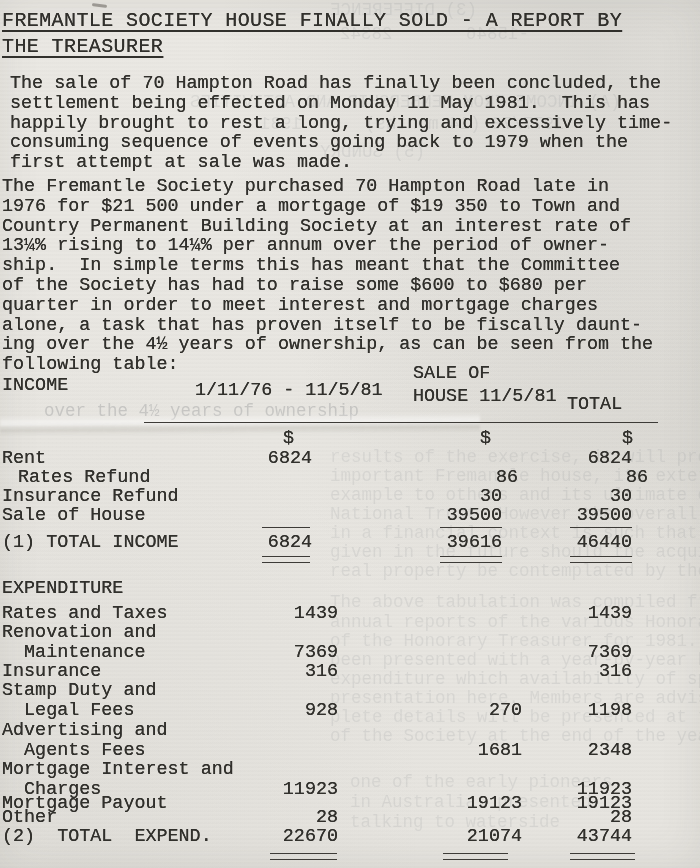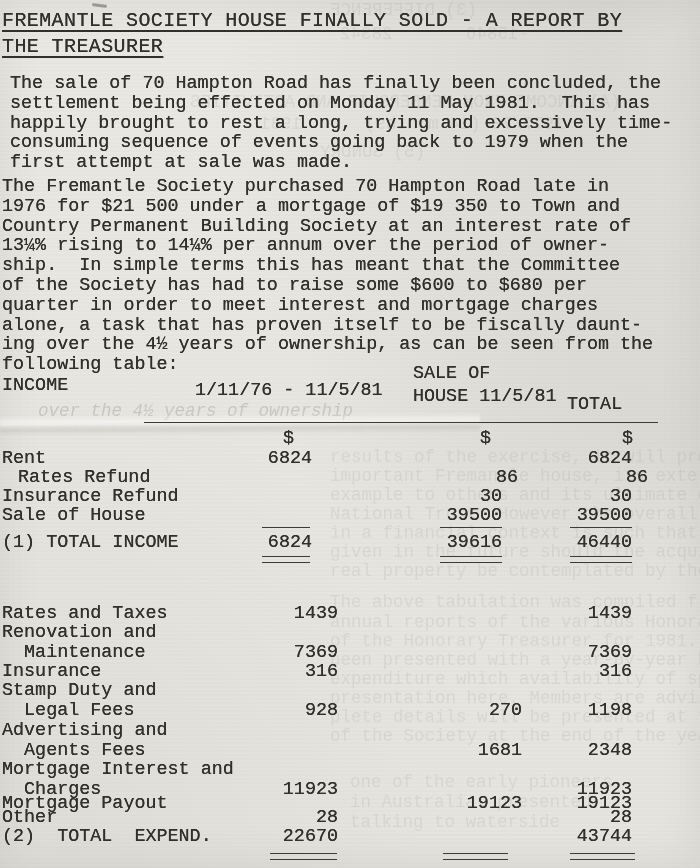--- a/index.html
+++ b/index.html
@@ -42,21 +42,21 @@
 <body>
 
 <div class="page">
 
   <div>
     <div class="ghost mir" style="top:0px;left:330px;">(3) DIFFERENCE</div>
     <div class="ghost mir" style="top:24px;left:340px;">-15846       28342</div>
     <div class="ghost mir" style="top:92px;left:190px;">(A) INCOME FROM MEMBERSHIP AND ACTIVITIES</div>
     <div class="ghost mir" style="top:114px;left:260px;">1977/78 (14 months)      1981</div>
     <div class="ghost mir" style="top:142px;left:320px;">(5) SUNDRY</div>
-    <div class="ghost dark" style="top:401px;left:38px;font-style:italic;">over the 4½ years of ownership</div>
+    <div class="ghost dark" style="top:401px;left:44px;">over the 4½ years of ownership</div>
     <div class="ghost" style="top:447px;left:330px;">results of the exercise, it will provide saving</div>
     <div class="ghost" style="top:466px;left:330px;">important Fremantle house, its external restor</div>
     <div class="ghost" style="top:485px;left:330px;">example to others and its ultimate classif</div>
     <div class="ghost" style="top:504px;left:330px;">National Trust. However the overall experien</div>
     <div class="ghost" style="top:523px;left:330px;">in a financial context is such that conside</div>
     <div class="ghost" style="top:542px;left:330px;">given in the future should the acquisition</div>
     <div class="ghost" style="top:561px;left:330px;">real property be contemplated by the membership.</div>
     <div class="ghost" style="top:592px;left:330px;">The above tabulation was compiled from the 1977-</div>
     <div class="ghost" style="top:612px;left:330px;">annual reports of the various Honorary Treasurers</div>
     <div class="ghost" style="top:631px;left:330px;">of the Honorary Treasurer for 1981. The board</div>
@@ -136,20 +136,21 @@
     <span class="lbl">(1) TOTAL INCOME</span>
     <span class="cell c1">6824</span>
     <span class="cell c2">39616</span>
     <span class="cell c3">46440</span>
   </div>
 
   <div class="drule" style="top:556px;left:262px;width:48px;"></div>
   <div class="drule" style="top:556px;left:440px;width:62px;"></div>
   <div class="drule" style="top:556px;left:570px;width:62px;"></div>
 
+  <div class="abs ink sec" style="top:578px;left:2px;">EXPENDITURE</div>
 
   <div class="trow h1r ink exp" style="top:604px;">
     <span class="lbl">Rates and Taxes</span>
     <span class="cell c1">1439</span>
     <span class="cell c2"></span>
     <span class="cell c3">1439</span>
   </div>
   <div class="trow h2r ink exp" style="top:623px;">
     <span class="lbl">Renovation and
   Maintenance</span>
@@ -191,20 +192,21 @@
   </div>
   <div class="trow h1r ink exp" style="top:808px;">
     <span class="lbl">Other</span>
     <span class="cell c1">28</span>
     <span class="cell c2"></span>
     <span class="cell c3">28</span>
   </div>
   <div class="trow h1r ink exp" style="top:827px;">
     <span class="lbl">(2)  TOTAL  EXPEND.</span>
     <span class="cell c1">22670</span>
+    <span class="cell c2">21074</span>
     <span class="cell c3">43744</span>
   </div>
 
   <div class="drule" style="top:853px;left:270px;width:67px;"></div>
   <div class="drule" style="top:853px;left:443px;width:65px;"></div>
   <div class="drule" style="top:853px;left:570px;width:65px;"></div>
 
 </div>
 
 </body></html>

